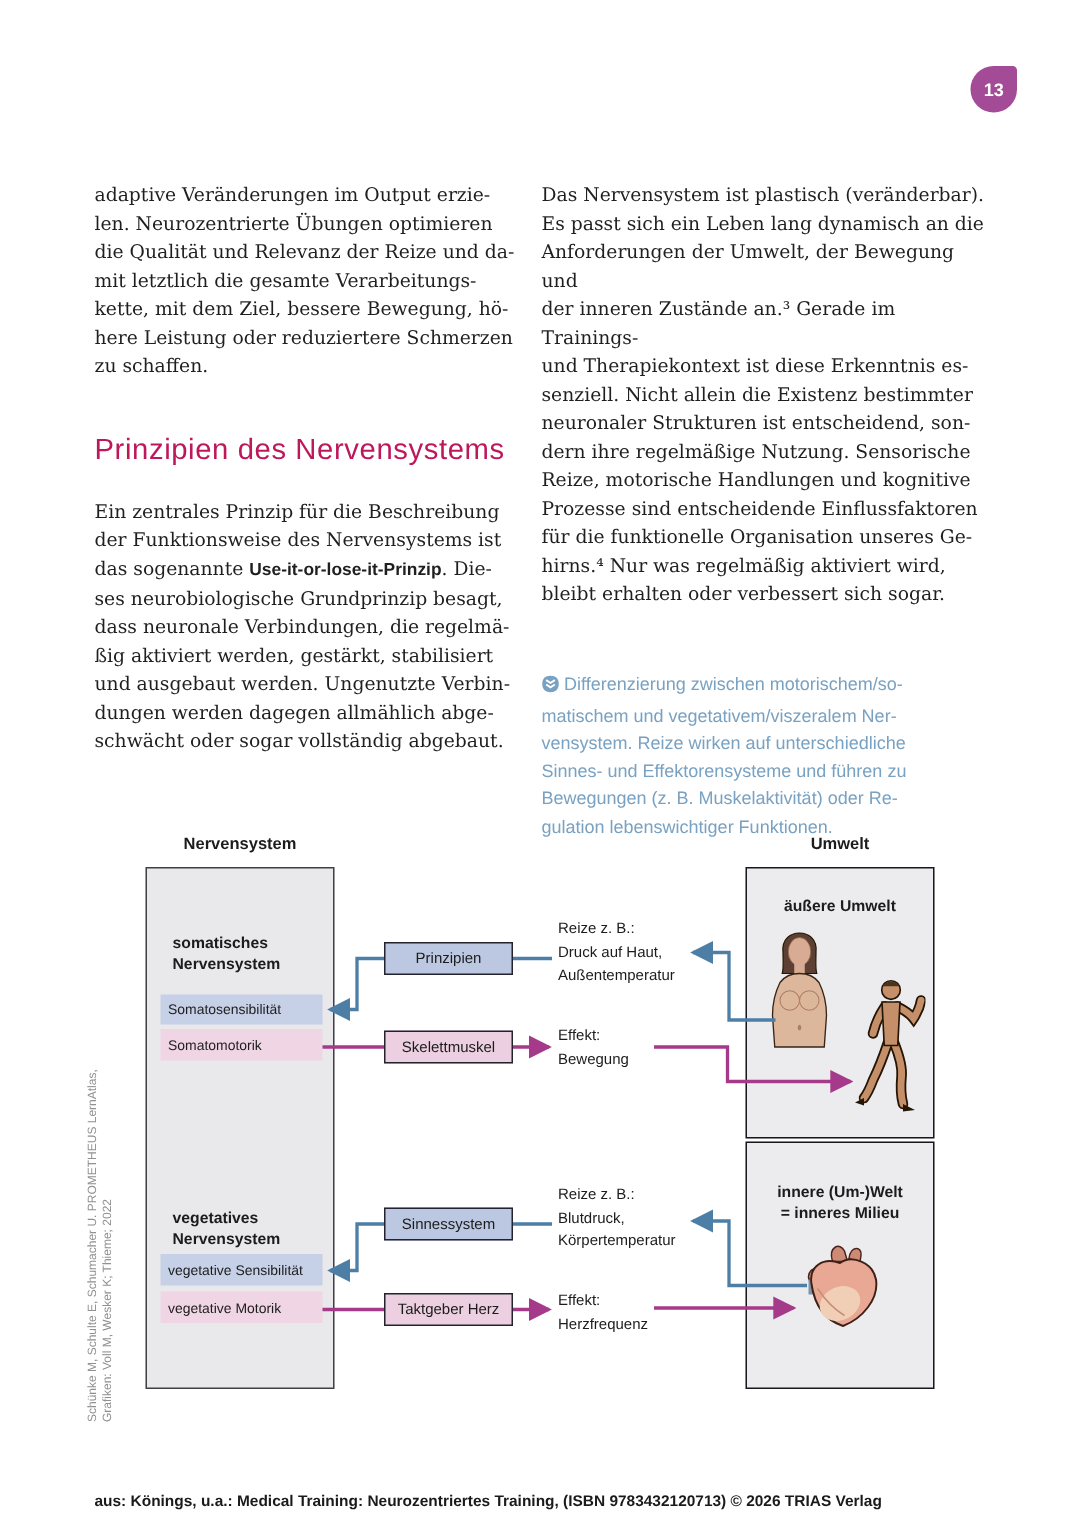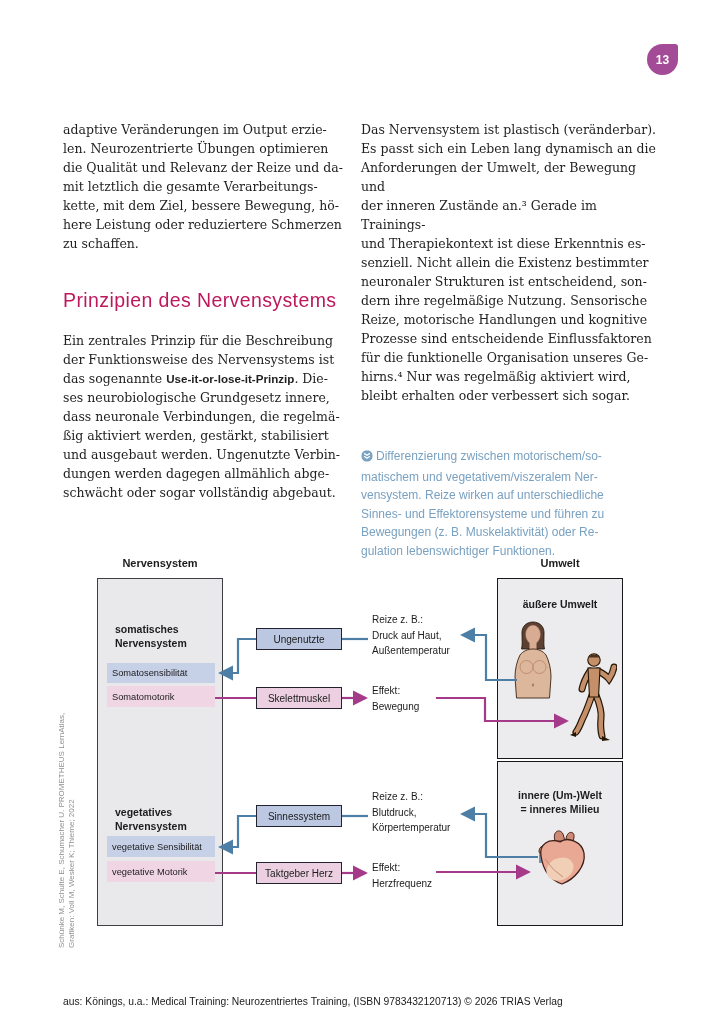--- a/index.html
+++ b/index.html
@@ -59,21 +59,21 @@
   .arrows{ position:absolute; left:0; top:0; pointer-events:none; }
 
   
   .figure-credit{
     position:absolute; left:57px; top:948px; width:300px;
     transform:rotate(-90deg); transform-origin:0 0;
     font-family:"Liberation Sans", sans-serif; font-size:8px; line-height:9.5px; color:#909090;
   }
   .page-footer{
     position:absolute; left:63px; top:996px; width:620px;
-    font-family:"Liberation Sans", sans-serif; font-size:10.3px; font-weight:400; color:#1a1a1a;
+    font-family:"Liberation Sans", sans-serif; font-size:10.3px; font-weight:700; color:#1a1a1a;
   }
 </style>
 </head>
 <body>
 
 <div class="page">
 
   <div class="page-badge">13</div>
 
   <div class="col col-left">
@@ -81,21 +81,21 @@
 len. Neurozentrierte Übungen optimieren
 die Qualität und Relevanz der Reize und da-
 mit letztlich die gesamte Verarbeitungs-
 kette, mit dem Ziel, bessere Bewegung, hö-
 here Leistung oder reduziertere Schmerzen
 zu schaffen.</p>
     <h2 class="section-heading">Prinzipien des Nervensystems</h2>
     <p class="prewrap"><span>Ein zentrales Prinzip für die Beschreibung
 der Funktionsweise des Nervensystems ist
 das sogenannte </span><span class="emph-sans">Use-it-or-lose-it-Prinzip</span><span>. Die-
-ses neurobiologische Grundgesetz innere,
+ses neurobiologische Grundprinzip besagt,
 dass neuronale Verbindungen, die regelmä-
 ßig aktiviert werden, gestärkt, stabilisiert
 und ausgebaut werden. Ungenutzte Verbin-
 dungen werden dagegen allmählich abge-
 schwächt oder sogar vollständig abgebaut.</span></p>
   </div>
 
   <div class="col col-right">
     <p class="prewrap">Das Nervensystem ist plastisch (veränderbar).
 Es passt sich ein Leben lang dynamisch an die
@@ -134,21 +134,21 @@
     <div class="dg-abs dg-group-label prewrap" style="left:60px; top:68px;">somatisches
 Nervensystem</div>
     <div class="dg-abs dg-group-label prewrap" style="left:60px; top:251px;">vegetatives
 Nervensystem</div>
 
     <div class="dg-abs dg-bar dg-bar-blue" style="left:52px; top:108px; width:108px; height:20px;">Somatosensibilität</div>
     <div class="dg-abs dg-bar dg-bar-pink" style="left:52px; top:131px; width:108px; height:21px;">Somatomotorik</div>
     <div class="dg-abs dg-bar dg-bar-blue" style="left:52px; top:281px; width:108px; height:21px;">vegetative Sensibilität</div>
     <div class="dg-abs dg-bar dg-bar-pink" style="left:52px; top:306px; width:108px; height:21px;">vegetative Motorik</div>
 
-    <div class="dg-abs dg-node dg-node-blue" style="left:201px; top:73px; width:86px; height:22px;">Ungenutzte</div>
+    <div class="dg-abs dg-node dg-node-blue" style="left:201px; top:73px; width:86px; height:22px;">Prinzipien</div>
     <div class="dg-abs dg-node dg-node-pink" style="left:201px; top:132px; width:86px; height:22px;">Skelettmuskel</div>
     <div class="dg-abs dg-node dg-node-blue" style="left:201px; top:250px; width:86px; height:22px;">Sinnessystem</div>
     <div class="dg-abs dg-node dg-node-pink" style="left:201px; top:307px; width:86px; height:22px;">Taktgeber Herz</div>
 
     <div class="dg-abs dg-note prewrap" style="left:317px; top:57px;">Reize z. B.:
 Druck auf Haut,
 Außentemperatur</div>
     <div class="dg-abs dg-note prewrap" style="left:317px; top:128px;">Effekt:
 Bewegung</div>
     <div class="dg-abs dg-note prewrap" style="left:317px; top:234px;">Reize z. B.:

